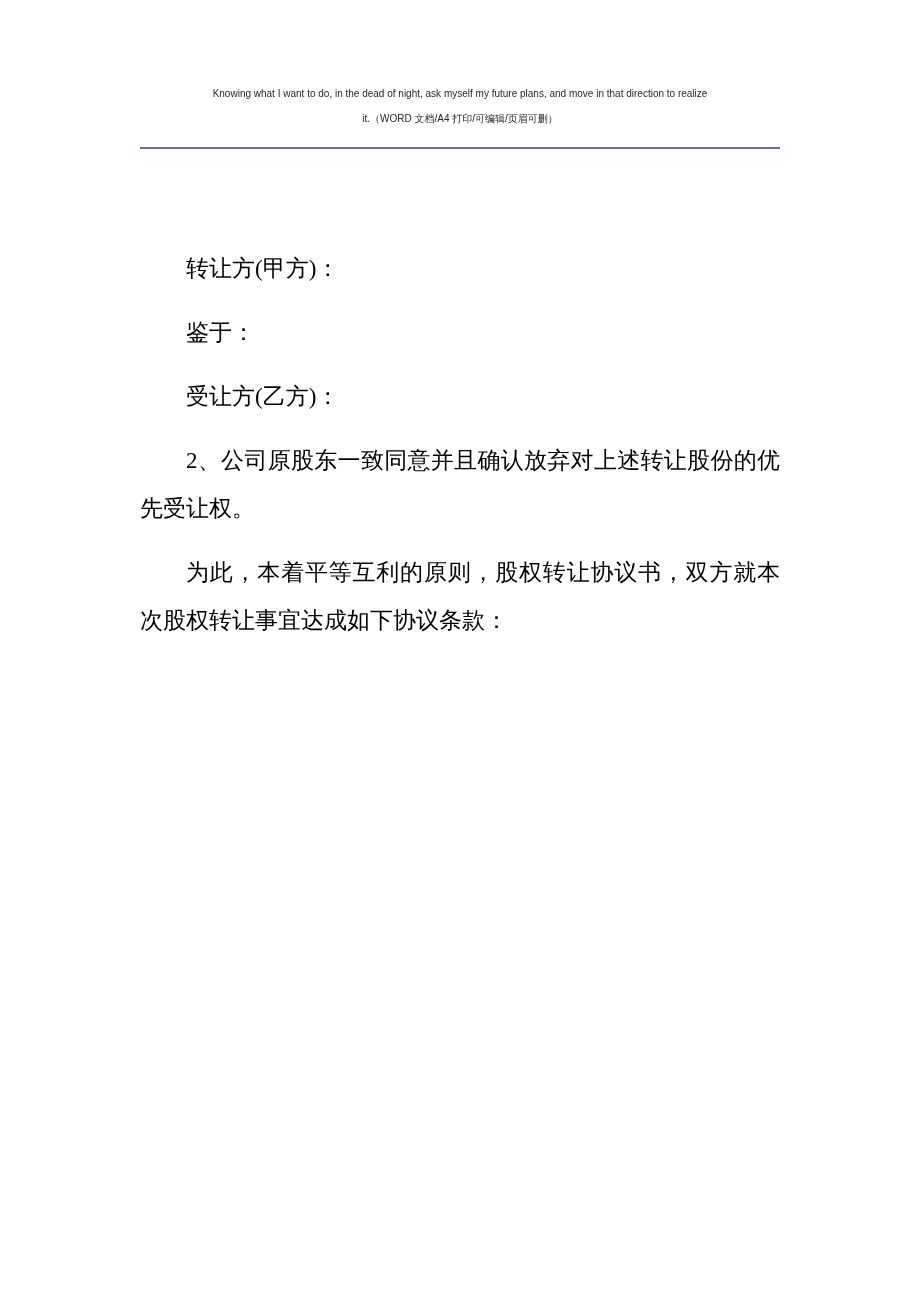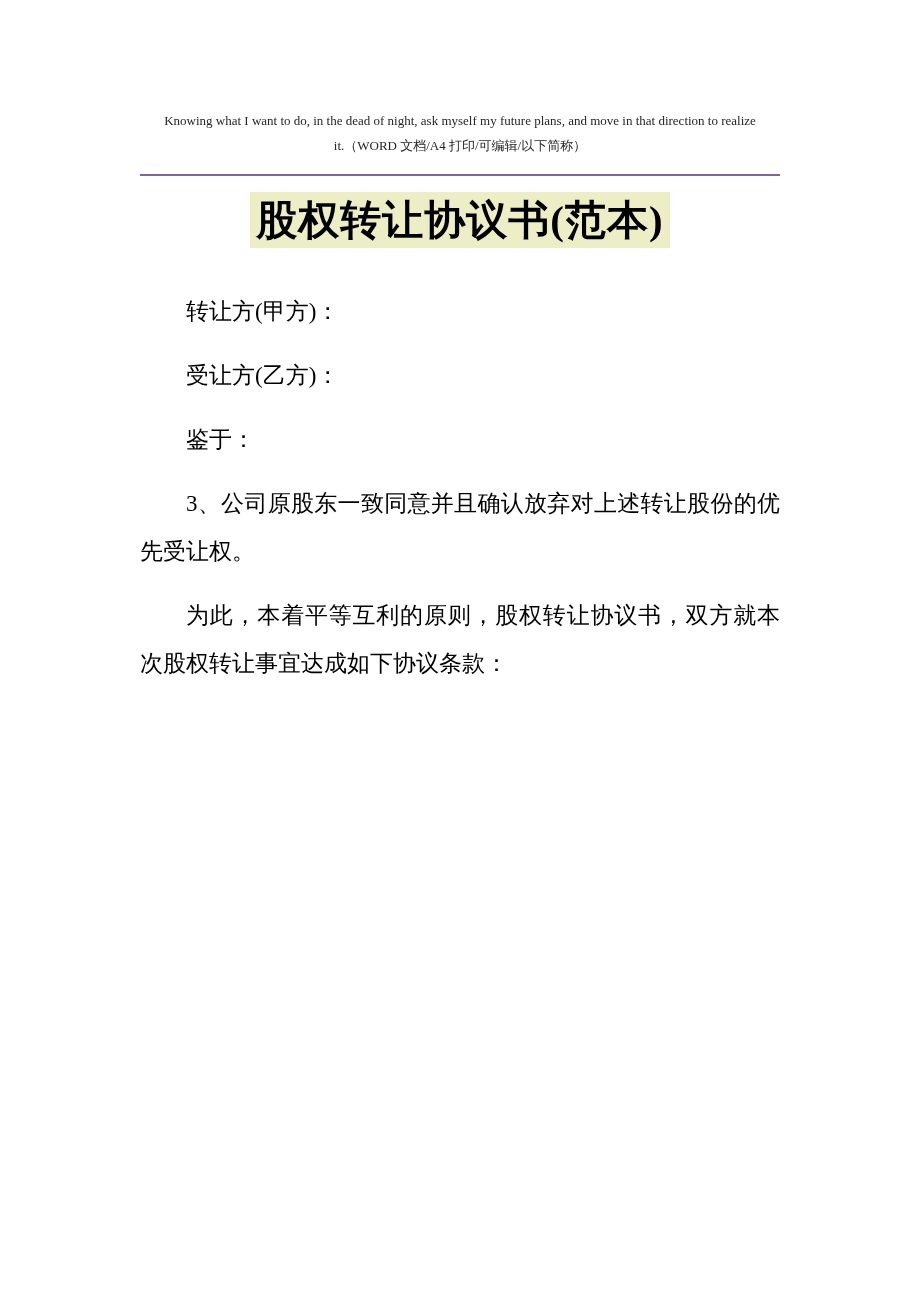--- a/index.html
+++ b/index.html
@@ -9,25 +9,25 @@
   }
   .page {
     position: relative;
     width: 920px;
     min-height: 1302px;
     margin: 0 auto;
     background: var(--page_background, #ffffff);
     overflow: hidden;
   }
   .header {
-    padding-top: 108px;
+    padding-top: 81px;
     margin: 0 140px;
     text-align: center;
-    font-family: Liberation Serif, serif;
-    font-size: 13px;
+    font-family: Liberation Sans, sans-serif;
+    font-size: 10px;
     line-height: 25px;
     color: var(--header_text, #262626);
   }
   .divider {
     margin: 16px 140px 0 140px;
     border: none;
     border-top: 2px solid var(--divider, #8064A2);
     height: 0;
   }
   .title-row {
@@ -42,21 +42,21 @@
   .doc-title {
     font-family: "Liberation Serif", "DejaVu Serif", serif;
     font-weight: bold;
     font-size: 41px;
     line-height: 56px;
     color: var(--text, #000000);
     letter-spacing: 1px;
   }
   .content {
     margin: 0 140px;
-    padding-top: 40px;
+    padding-top: 96px;
     font-family: "Liberation Serif", "DejaVu Serif", serif;
     font-size: 23px;
     line-height: 48px;
     color: var(--text, #000000);
     text-align: justify;
   }
   .content p {
     margin: 0 0 16px 0;
   }
   .content p.indent {
@@ -67,32 +67,27 @@
     word-break: break-all;
   }
 </style>
 </head>
 <body>
 
 <div class="page">
 
   <div class="header">
     <div>Knowing what I want to do, in the dead of night, ask myself my future plans, and move in that direction to realize</div>
-    <div>it.（WORD 文档/A4 打印/可编辑/以下简称）</div>
+    <div>it.（WORD 文档/A4 打印/可编辑/页眉可删）</div>
   </div>
 
   <hr class="divider">
 
-  <div class="title-row">
-    <span class="title-highlight">
-      <span class="doc-title">股权转让协议书(范本)</span>
-    </span>
-  </div>
 
   <div class="content">
     <p class="indent">转让方(甲方)：</p>
+    <p class="indent">鉴于：</p>
     <p class="indent">受让方(乙方)：</p>
-    <p class="indent">鉴于：</p>
-    <p class="indent">3、公司原股东一致同意并且确认放弃对上述转让股份的优先受让权。</p>
+    <p class="indent">2、公司原股东一致同意并且确认放弃对上述转让股份的优先受让权。</p>
     <p class="indent">为此，本着平等互利的原则，股权转让协议书，双方就本次股权转让事宜达成如下协议条款：</p>
   </div>
 
 </div>
 
 </body></html>

